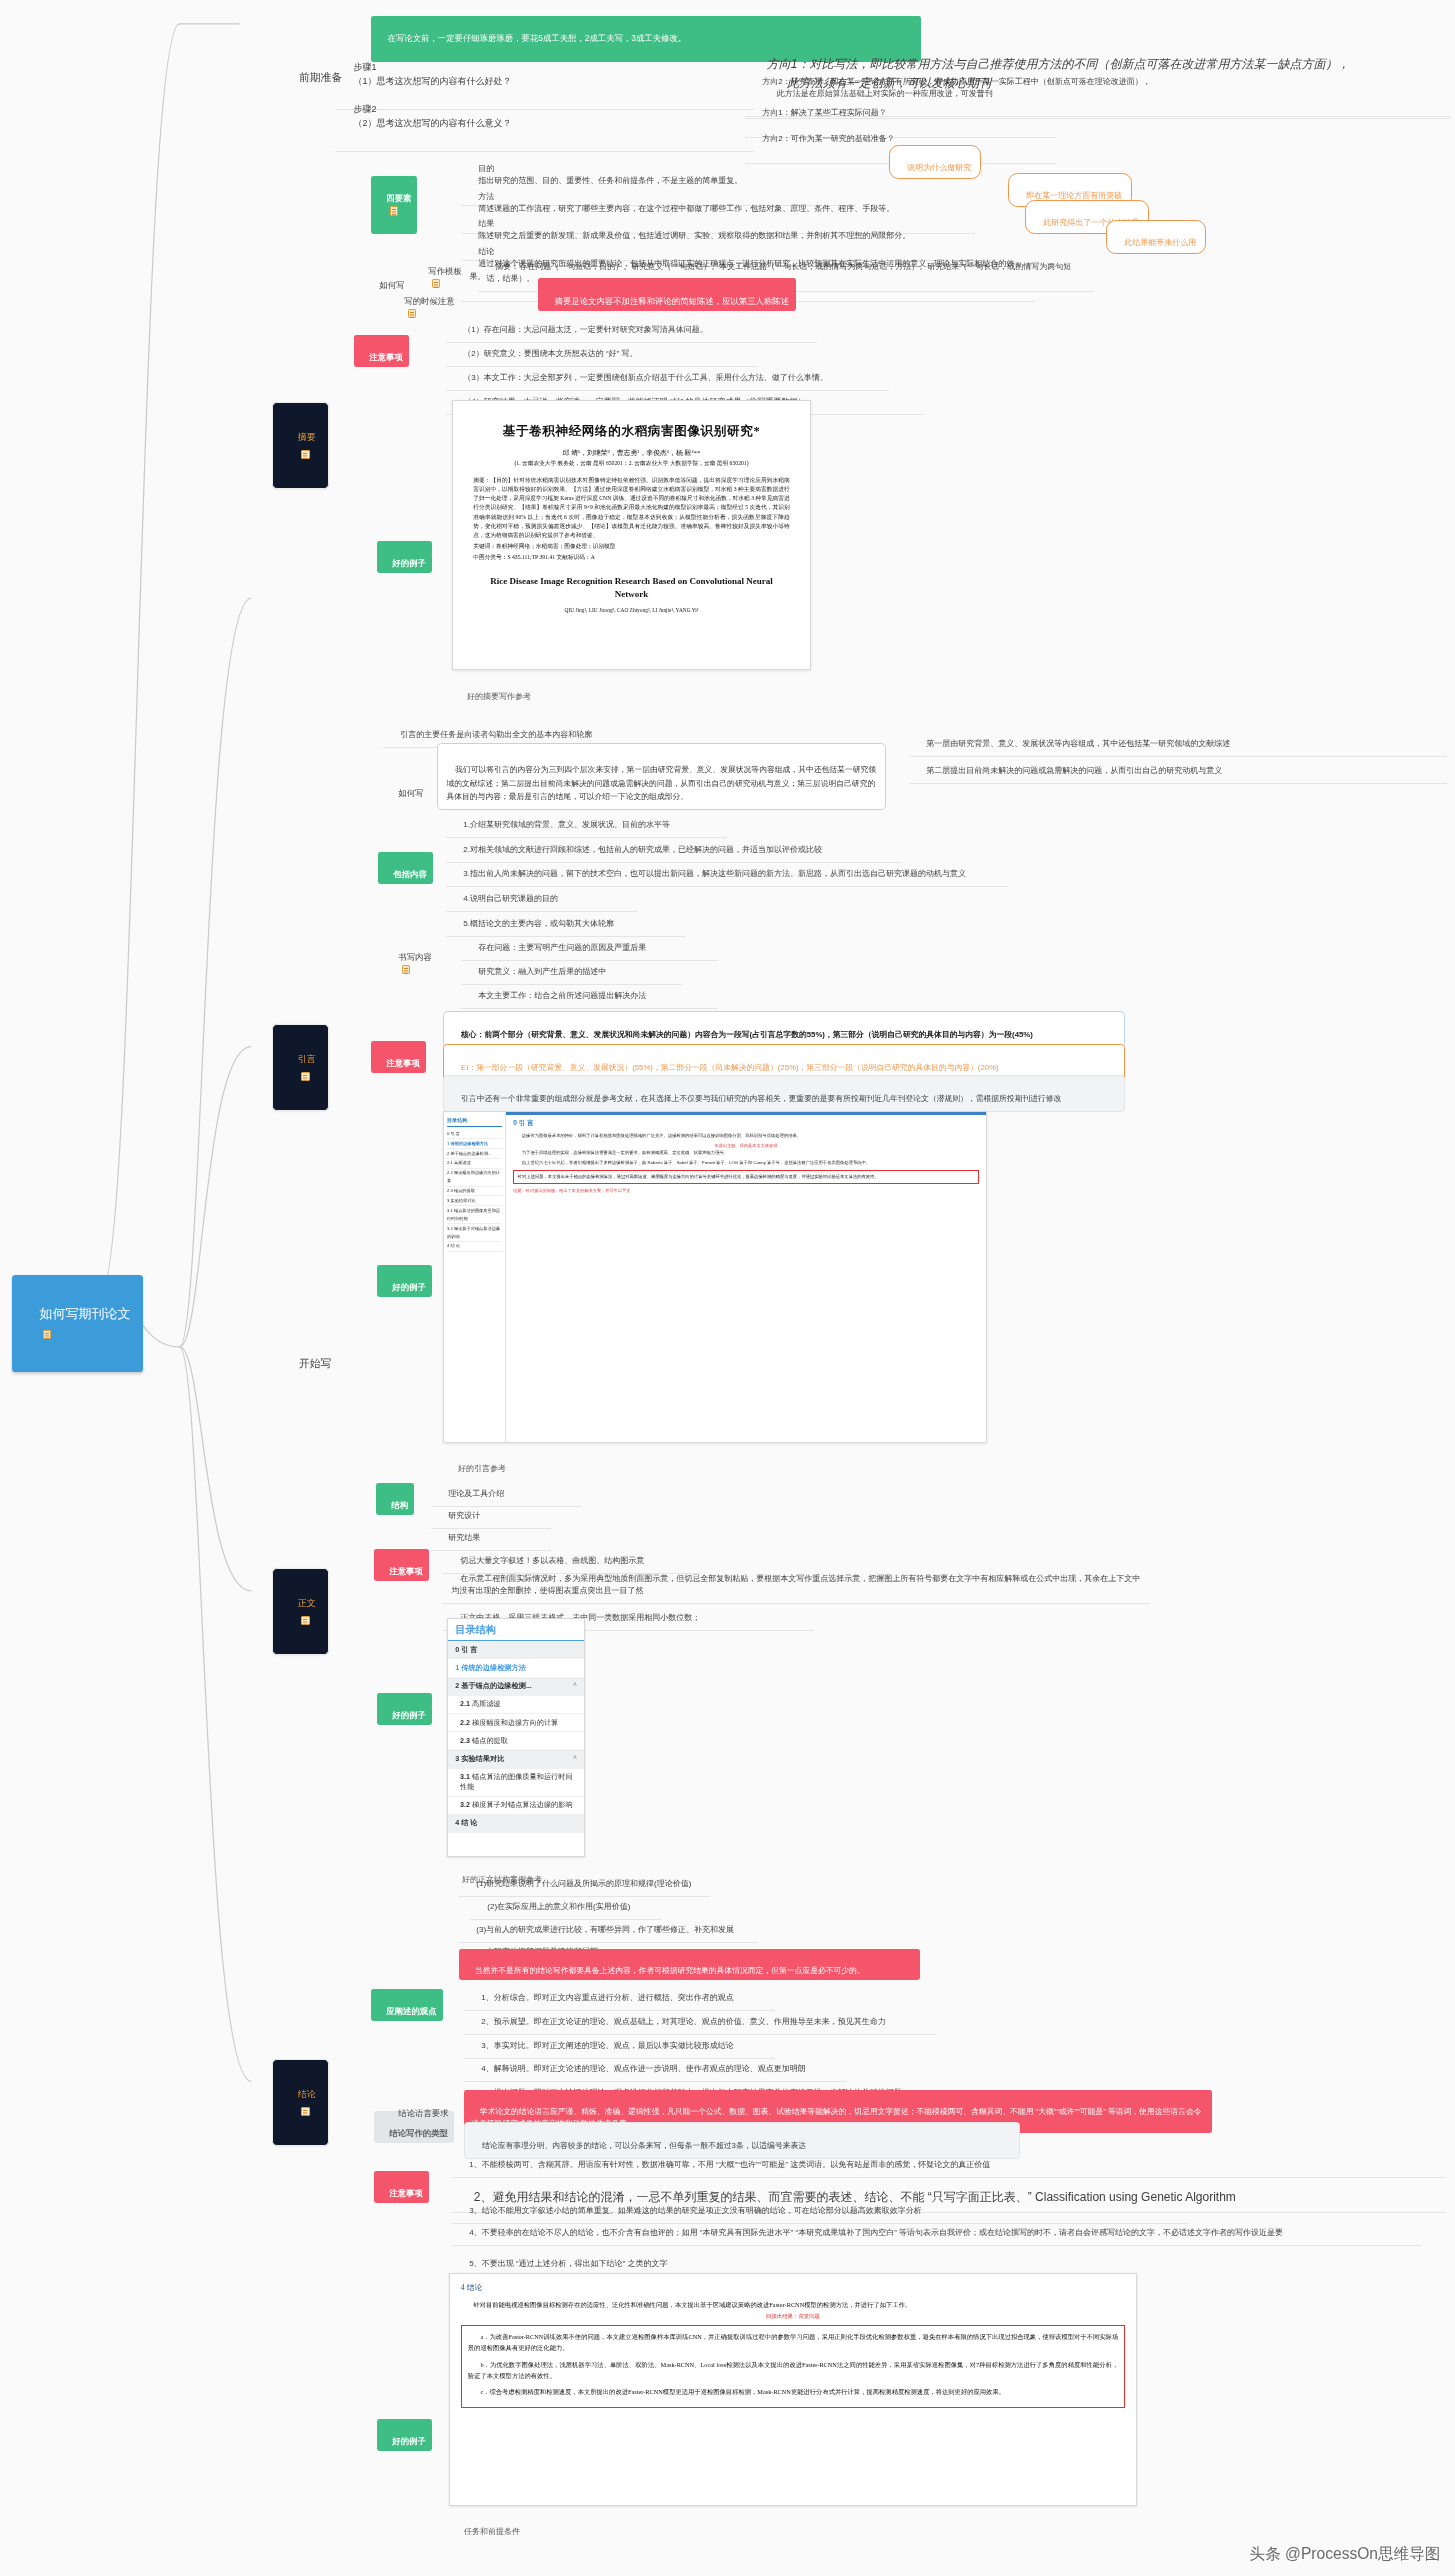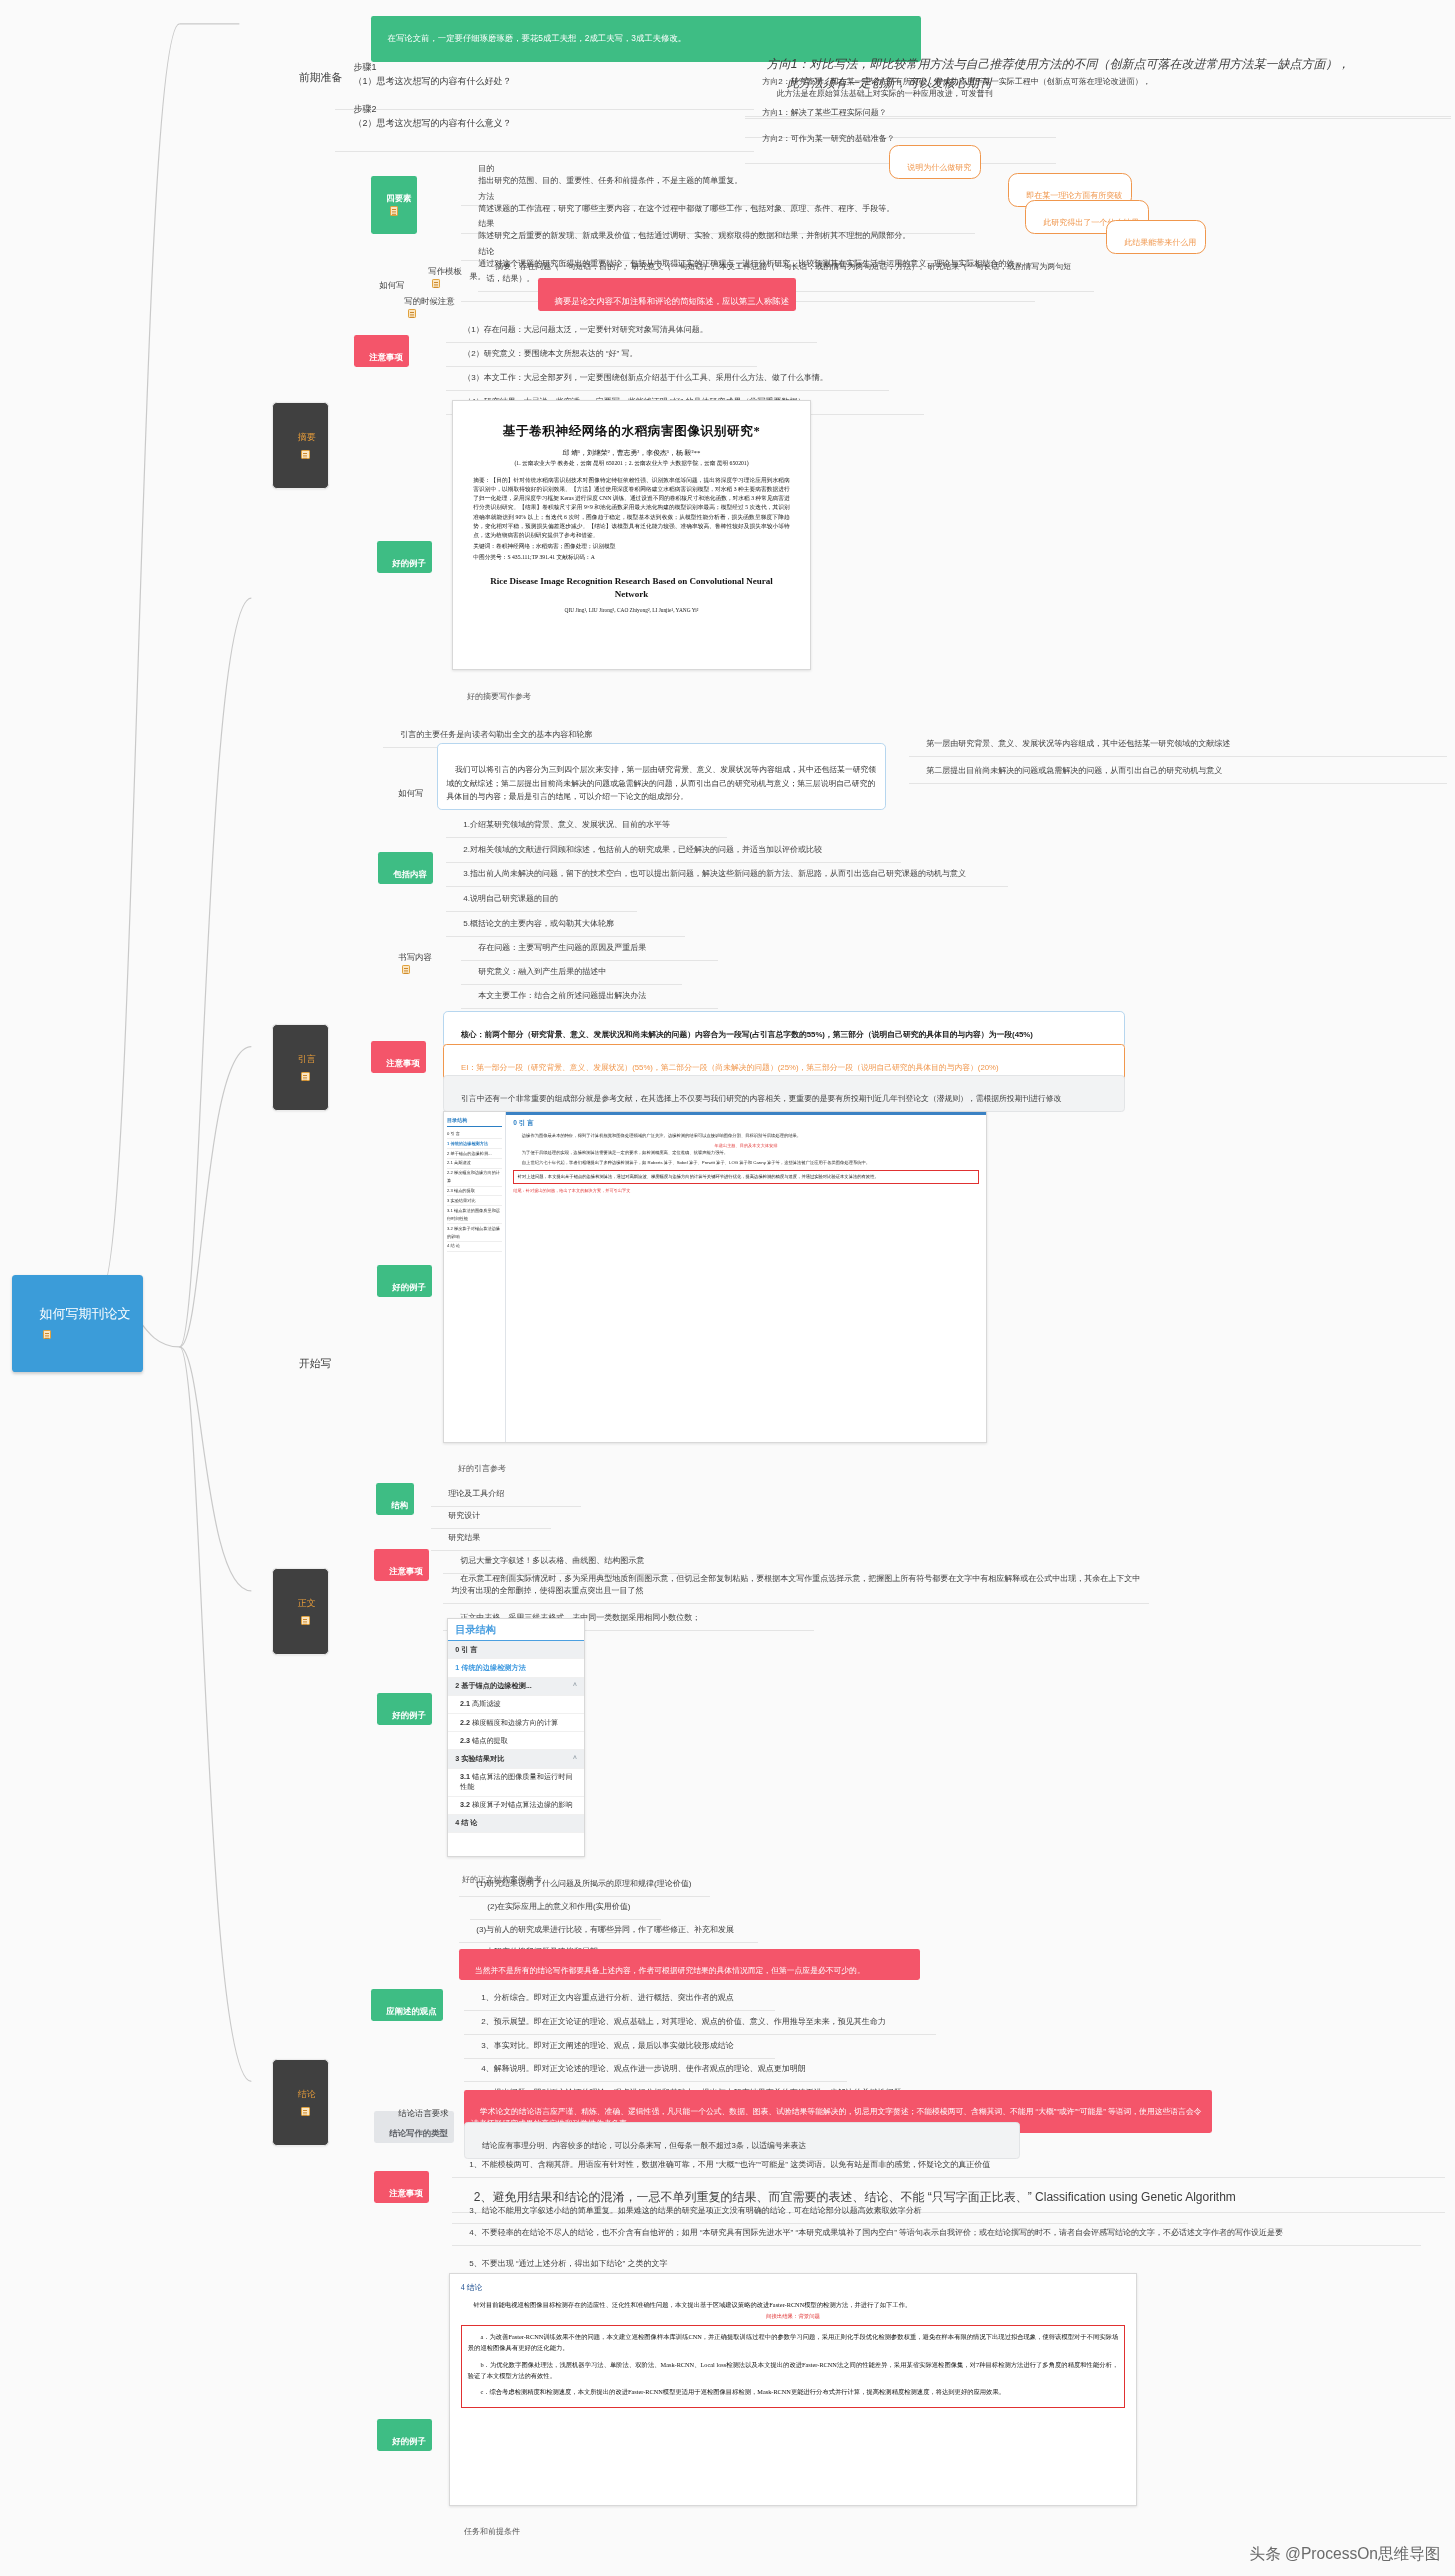--- a/index.html
+++ b/index.html
@@ -25,21 +25,21 @@
     line-height:1.55;
     color:#3c3c3c;
     white-space:pre-wrap;
   }
   .plain { background:transparent; border:none; padding:3.6px 6px; }
   .root {
     background:#3b9cd9; color:#fff; border:none; border-radius:3.6px;
     font-size:13px; padding:8.4px 13px; font-weight:400;
     box-shadow:0 1.2px 3px rgba(0,0,0,.18);
   }
-  .lvl1 { background:#404040; border:0.6px solid #ececec; border-radius:4.8px; font-size:11.4px; padding:7.2px 12px;
+  .lvl1 { background:#0f172a; border:0.6px solid #ececec; border-radius:4.8px; font-size:11.4px; padding:7.2px 12px;
           box-shadow:0 0.6px 1.8px rgba(0,0,0,.06); }
   .badge-green { background:#3ebd84; color:#fff; border:none; border-radius:2.4px; font-size:8.4px; padding:3px 6px; font-weight:700; }
   .badge-red   { background:#f4556a; color:#fff; border:none; border-radius:2.4px; font-size:8.4px; padding:3px 6px; font-weight:700; }
   .badge-gray  { background:#e3e5e8; color:#5d6066; border:none; border-radius:2.4px; font-size:8.4px; padding:3px 6px; font-weight:700; }
   .tag-green { background:#3ebd84; color:#fff; border:none; border-radius:2.4px; font-size:8.4px; padding:3.6px 7.2px;margin-left:36px; }
   .tag-red   { background:#f4556a; color:#fff; border:none; border-radius:2.4px; font-size:8.4px; padding:3.6px 7.2px; }
   .pill-orange { background:#fff; border:0.9px solid #f0974d; color:#f0974d; border-radius:9.6px; font-size:8px; padding:3.6px 8.4px; }
   .box-orange  { background:#fff; border:0.9px solid #f0974d; color:#f0974d; border-radius:3.6px; font-size:8.7px; padding:5.4px 8.4px; }
   .box-blue    { background:#fff; border:0.9px solid #b6d6ef; border-radius:4.8px; font-size:8.7px; padding:5.4px 8.4px; color:#333; }
   .box-blue-b  { background:#fff; border:0.9px solid #b6d6ef; border-radius:4.8px; font-size:8.7px; padding:5.4px 8.4px; color:#222; font-weight:700; }

